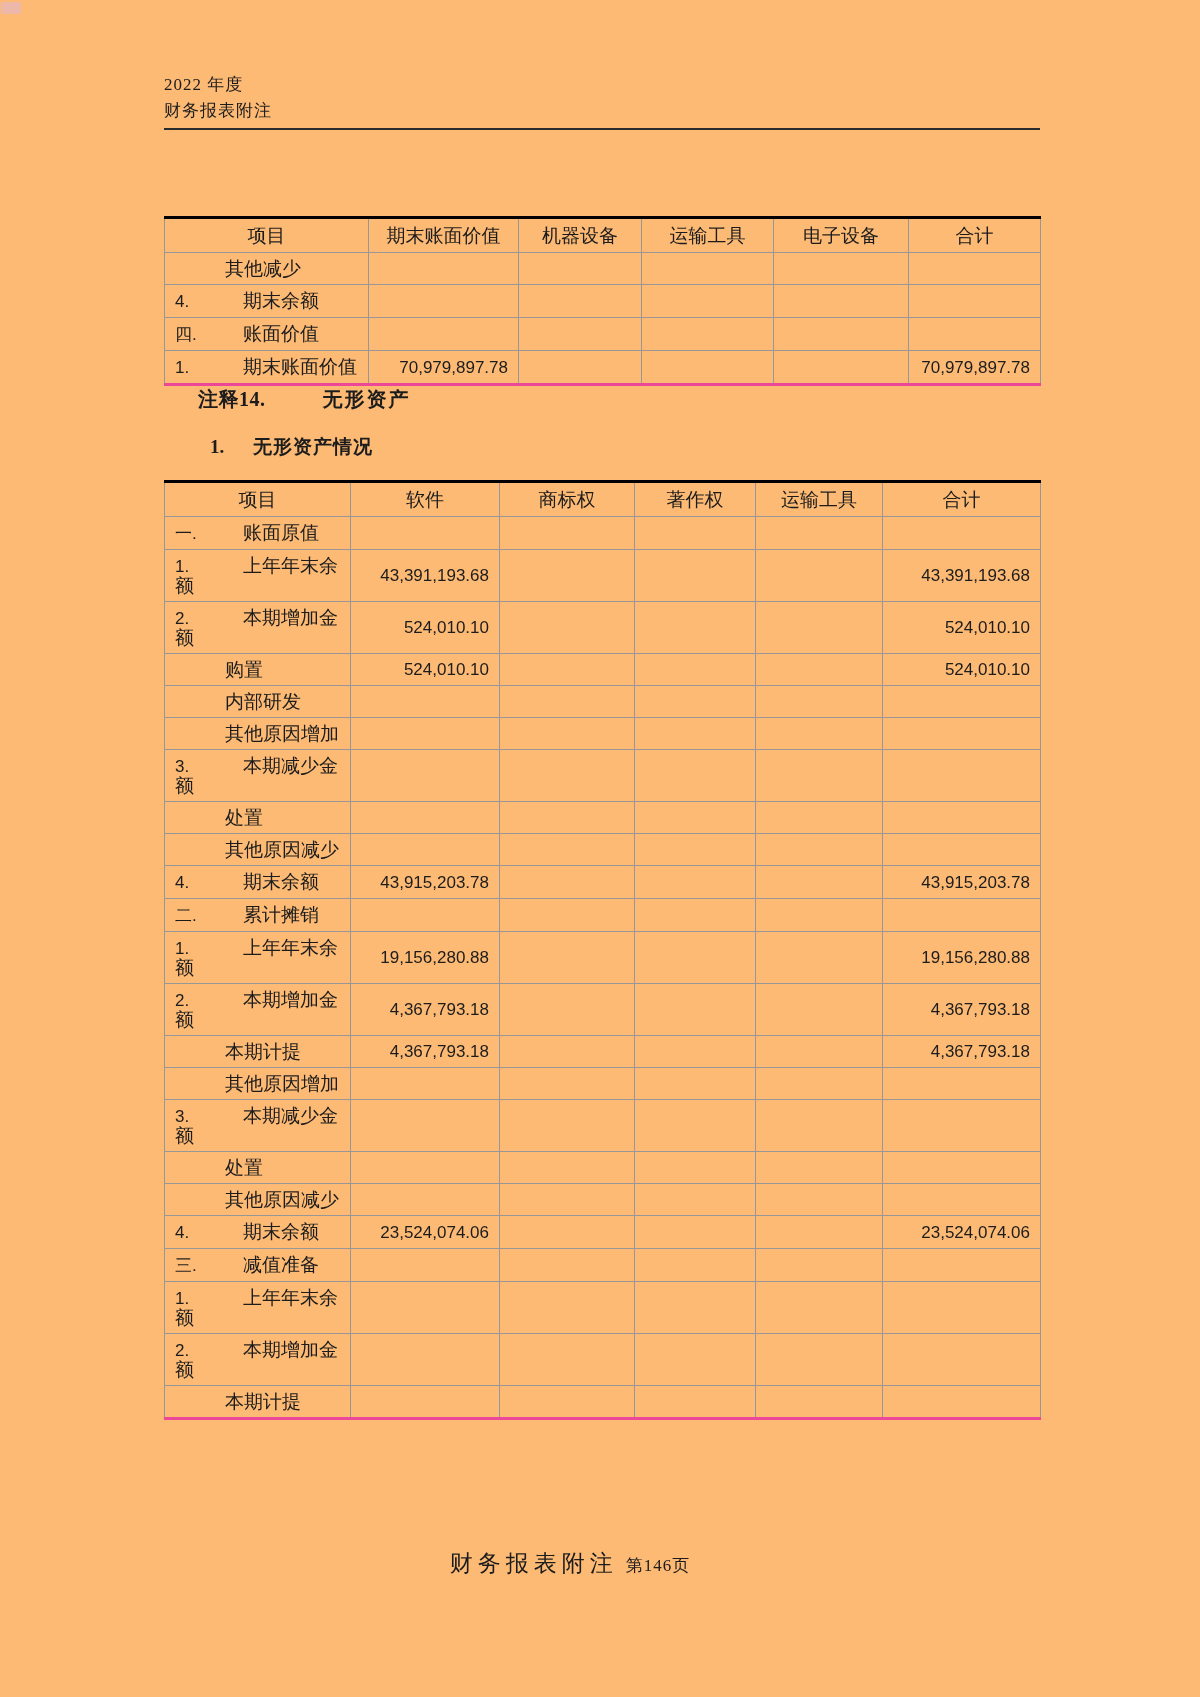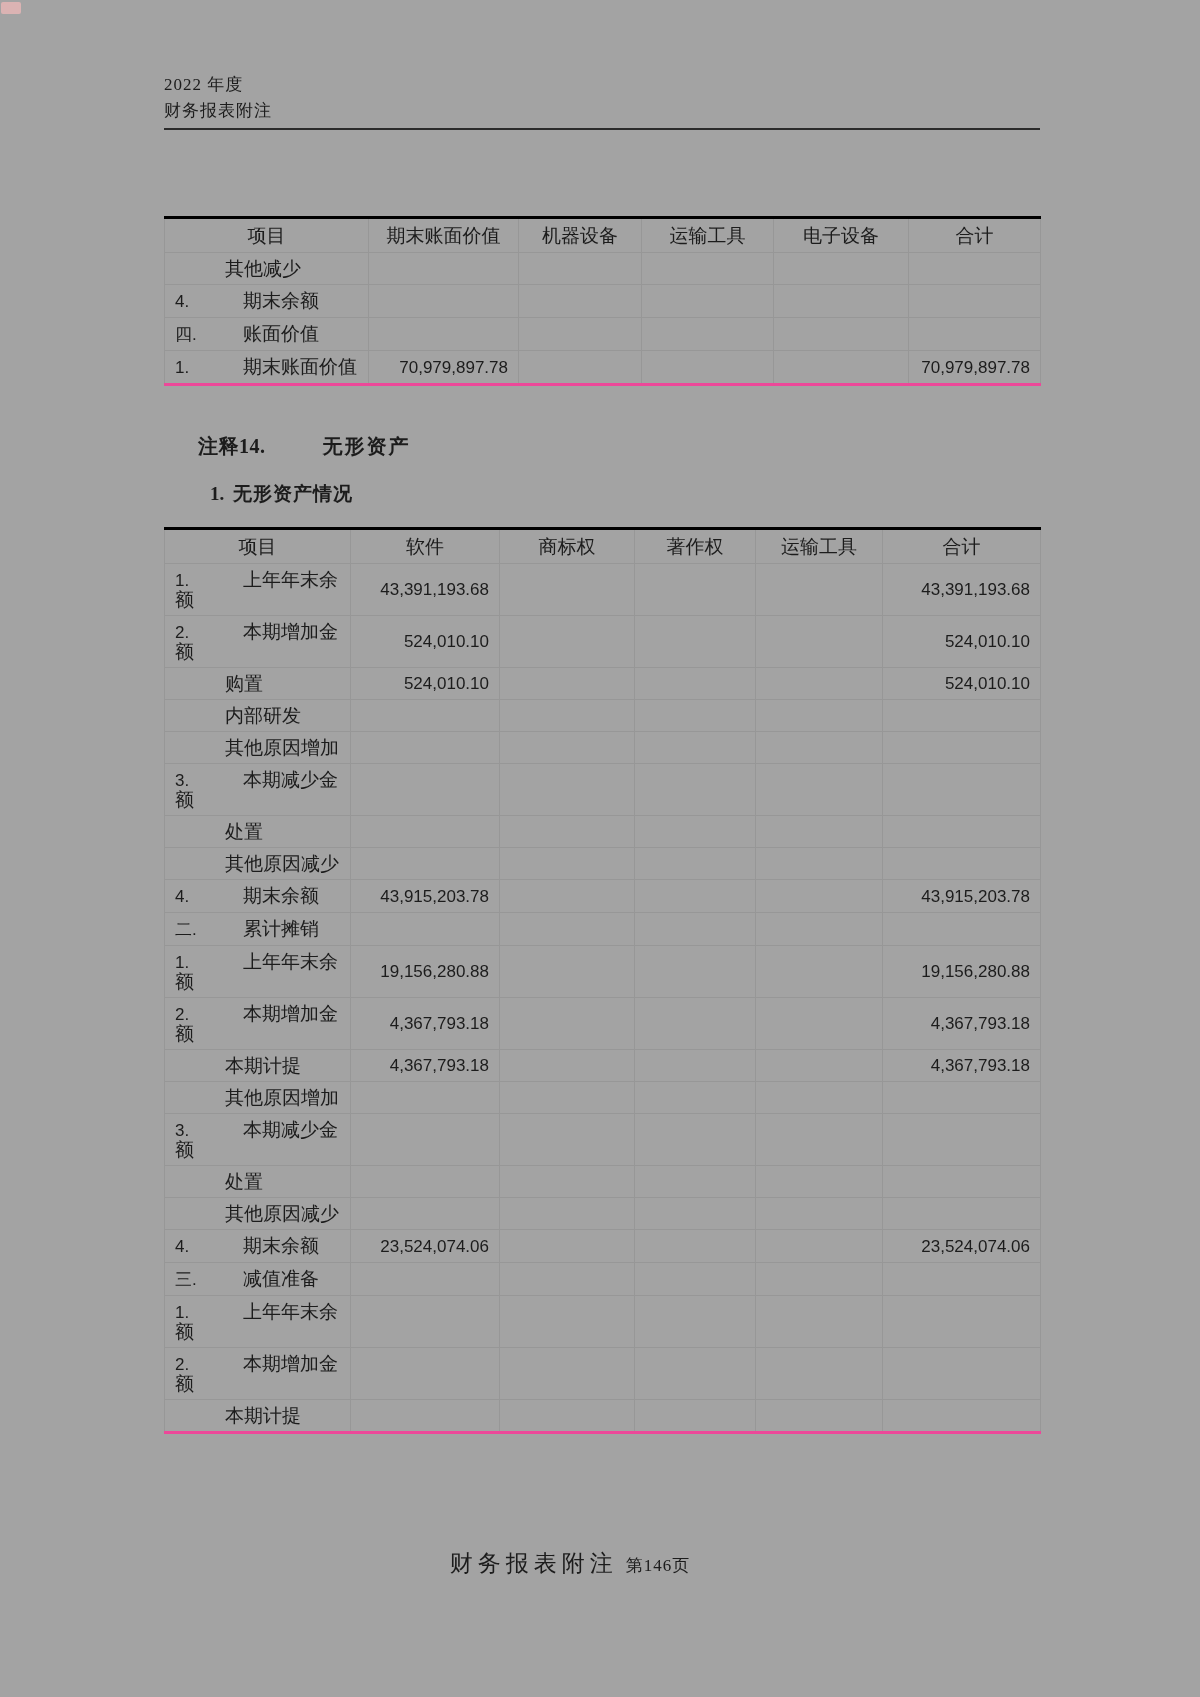--- a/index.html
+++ b/index.html
@@ -1,19 +1,19 @@
 <!DOCTYPE html>
 <html><head>
 <meta charset="utf-8">
 <style>
   html,body{margin:0;padding:0;background:#e9e9e9;}
   .page{
     position:relative;
     width:1200px;height:1697px;
-    background:#a3a3a3;
+    background:#fdba74;
     margin:0 auto;
     font-family:"Liberation Serif","DejaVu Serif",serif;
     color:#1c1c1c;
     overflow:hidden;
   }
   .artifact{
     position:absolute;left:1px;top:2px;width:20px;height:12px;
     background:#e9b6b6;opacity:.8;border-radius:2px;
   }
   .content{
@@ -45,30 +45,30 @@
     font-family:"Liberation Sans","DejaVu Sans",sans-serif;
   }
   .rnum{
     display:inline-block;width:37px;font-size:17px;
     font-family:"Liberation Sans","DejaVu Sans",sans-serif;
   }
   .rlabel{white-space:pre-line;margin-left:31px;}
   .rlabel.sub{padding-left:19px;}
   .tbl1-wrap{margin-top:86px;}
   .note-heading{
-    margin-top:47px;margin-left:34px;
+    margin-left:34px;
     font-size:20px;font-weight:bold;
   }
   .note-heading .note-no{letter-spacing:.5px;}
   .note-heading .note-title{margin-left:52px;letter-spacing:2px;}
   .sub-heading{
     margin-top:21px;margin-left:46px;
     font-size:19px;font-weight:bold;
   }
-  .sub-heading .sub-title{margin-left:4px;letter-spacing:1px;}
+  .sub-heading .sub-title{margin-left:24px;letter-spacing:1px;}
   .tbl2-wrap{margin-top:20px;}
   .page-footer{
     position:absolute;left:0;top:1548px;width:1140px;
     text-align:center;
   }
   .page-footer .f-main{font-size:23px;letter-spacing:5px;}
   .page-footer .f-page{font-size:17px;margin-left:8px;letter-spacing:1px;}
 </style>
 </head>
 <body>
@@ -166,20 +166,28 @@
               <th>项目</th>
               <th>软件</th>
               <th>商标权</th>
               <th>著作权</th>
               <th>运输工具</th>
               <th>合计</th>
             </tr>
           </thead>
           <tbody>
             <tr>
+              <td class="c-label"><span class="rnum">一.</span><span class="rlabel">账面原值</span></td>
+              <td class="c-val"></td>
+              <td class="c-val"></td>
+              <td class="c-val"></td>
+              <td class="c-val"></td>
+              <td class="c-val"></td>
+            </tr>
+            <tr>
               <td class="c-label"><span class="rnum">1.</span><span class="rlabel">上年年末余
 额</span></td>
               <td class="c-val">43,391,193.68</td>
               <td class="c-val"></td>
               <td class="c-val"></td>
               <td class="c-val"></td>
               <td class="c-val">43,391,193.68</td>
             </tr>
             <tr>
               <td class="c-label"><span class="rnum">2.</span><span class="rlabel">本期增加金

